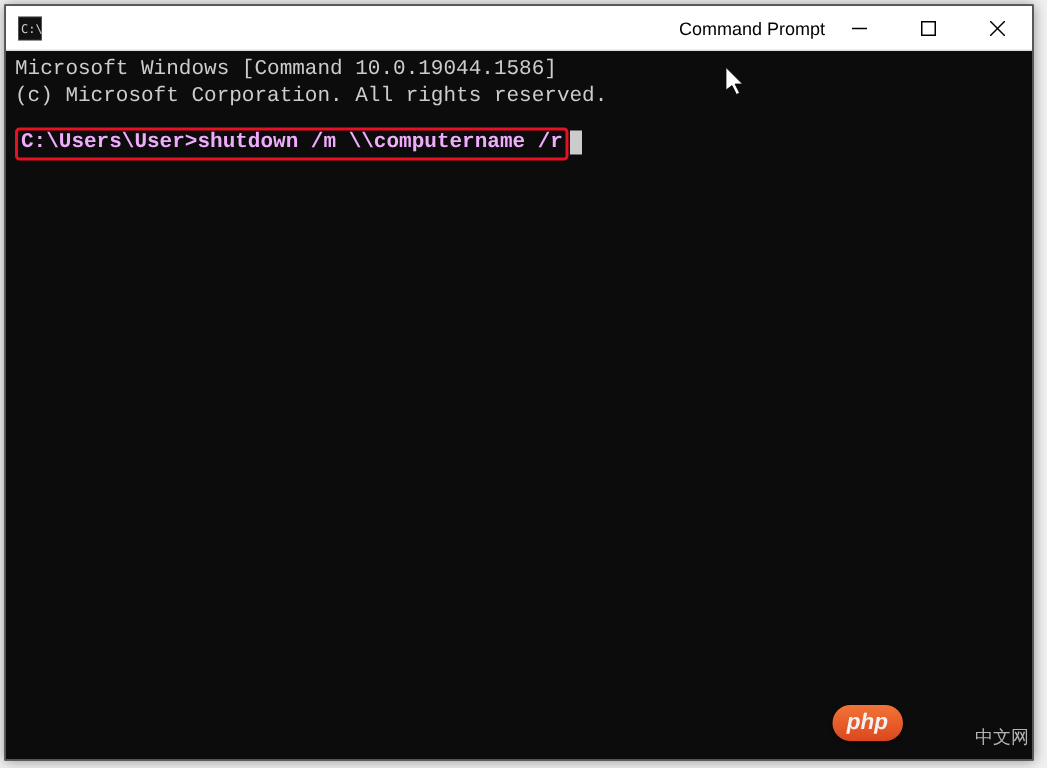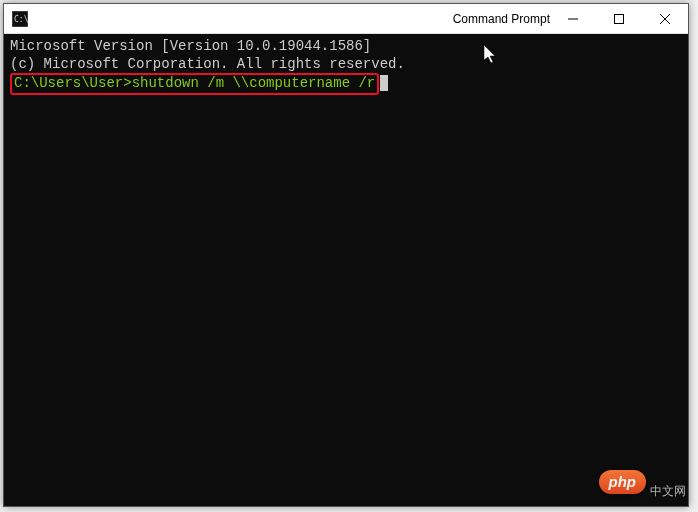--- a/index.html
+++ b/index.html
@@ -74,22 +74,23 @@
       position: relative;
     }
     .line1, .line2 {
       color: #cccccc;
     }
     .highlighted-line {
       display: inline-block;
       border: 2px solid #e81123;
       border-radius: 3px;
       padding: 0 2px;
-      margin-top: 0;
-      color: #84cc16;
+      margin-top: 12px;
+      color: #f0abfc;
+      font-weight: bold;
     }
     .cursor {
       display: inline-block;
       width: 8px;
       height: 16px;
       background: #cccccc;
       vertical-align: text-bottom;
       margin-left: 1px;
     }
     .mouse-cursor {
@@ -99,20 +100,21 @@
       pointer-events: none;
       z-index: 100;
     }
     .watermark {
       position: absolute;
       bottom: 12px;
       right: 12px;
       display: flex;
       align-items: center;
       opacity: 0.95;
+      gap: 44px;
     }
     .wm-badge {
       background: linear-gradient(180deg, #ff7a3a, #e84a1e);
       color: #fff;
       font-weight: bold;
       font-style: italic;
       font-size: 15px;
       padding: 3px 10px 4px 10px;
       border-radius: 12px;
       font-family: Arial, sans-serif;
@@ -150,21 +152,21 @@
           </svg>
       </div>
       <div class="win-btn close">
         <svg width="10" height="10" viewBox="0 0 10 10">
             <line x1="0" y1="0" x2="10" y2="10" stroke="#000" stroke-width="1"></line>
             <line x1="10" y1="0" x2="0" y2="10" stroke="#000" stroke-width="1"></line>
           </svg>
       </div>
     </div>
   </div>
-  <div class="terminal-body"><span class="line1">Microsoft Version [Version 10.0.19044.1586]</span>
+  <div class="terminal-body"><span class="line1">Microsoft Windows [Command 10.0.19044.1586]</span>
 <span class="line2">(c) Microsoft Corporation. All rights reserved.</span>
 <span class="highlighted-line"><span>C:\Users\User&gt;</span><span>shutdown /m \\computername /r</span></span><span class="cursor"></span></div>
 </div>
 
 <div class="mouse-cursor">
   <svg width="14" height="20" viewBox="0 0 14 20">
     <path d="M0 0 L0 15 L4 12 L7 18 L9 17 L6 11 L11 11 Z" fill="#fff" stroke="#000" stroke-width="0.5"></path>
   </svg>
 </div>
 

